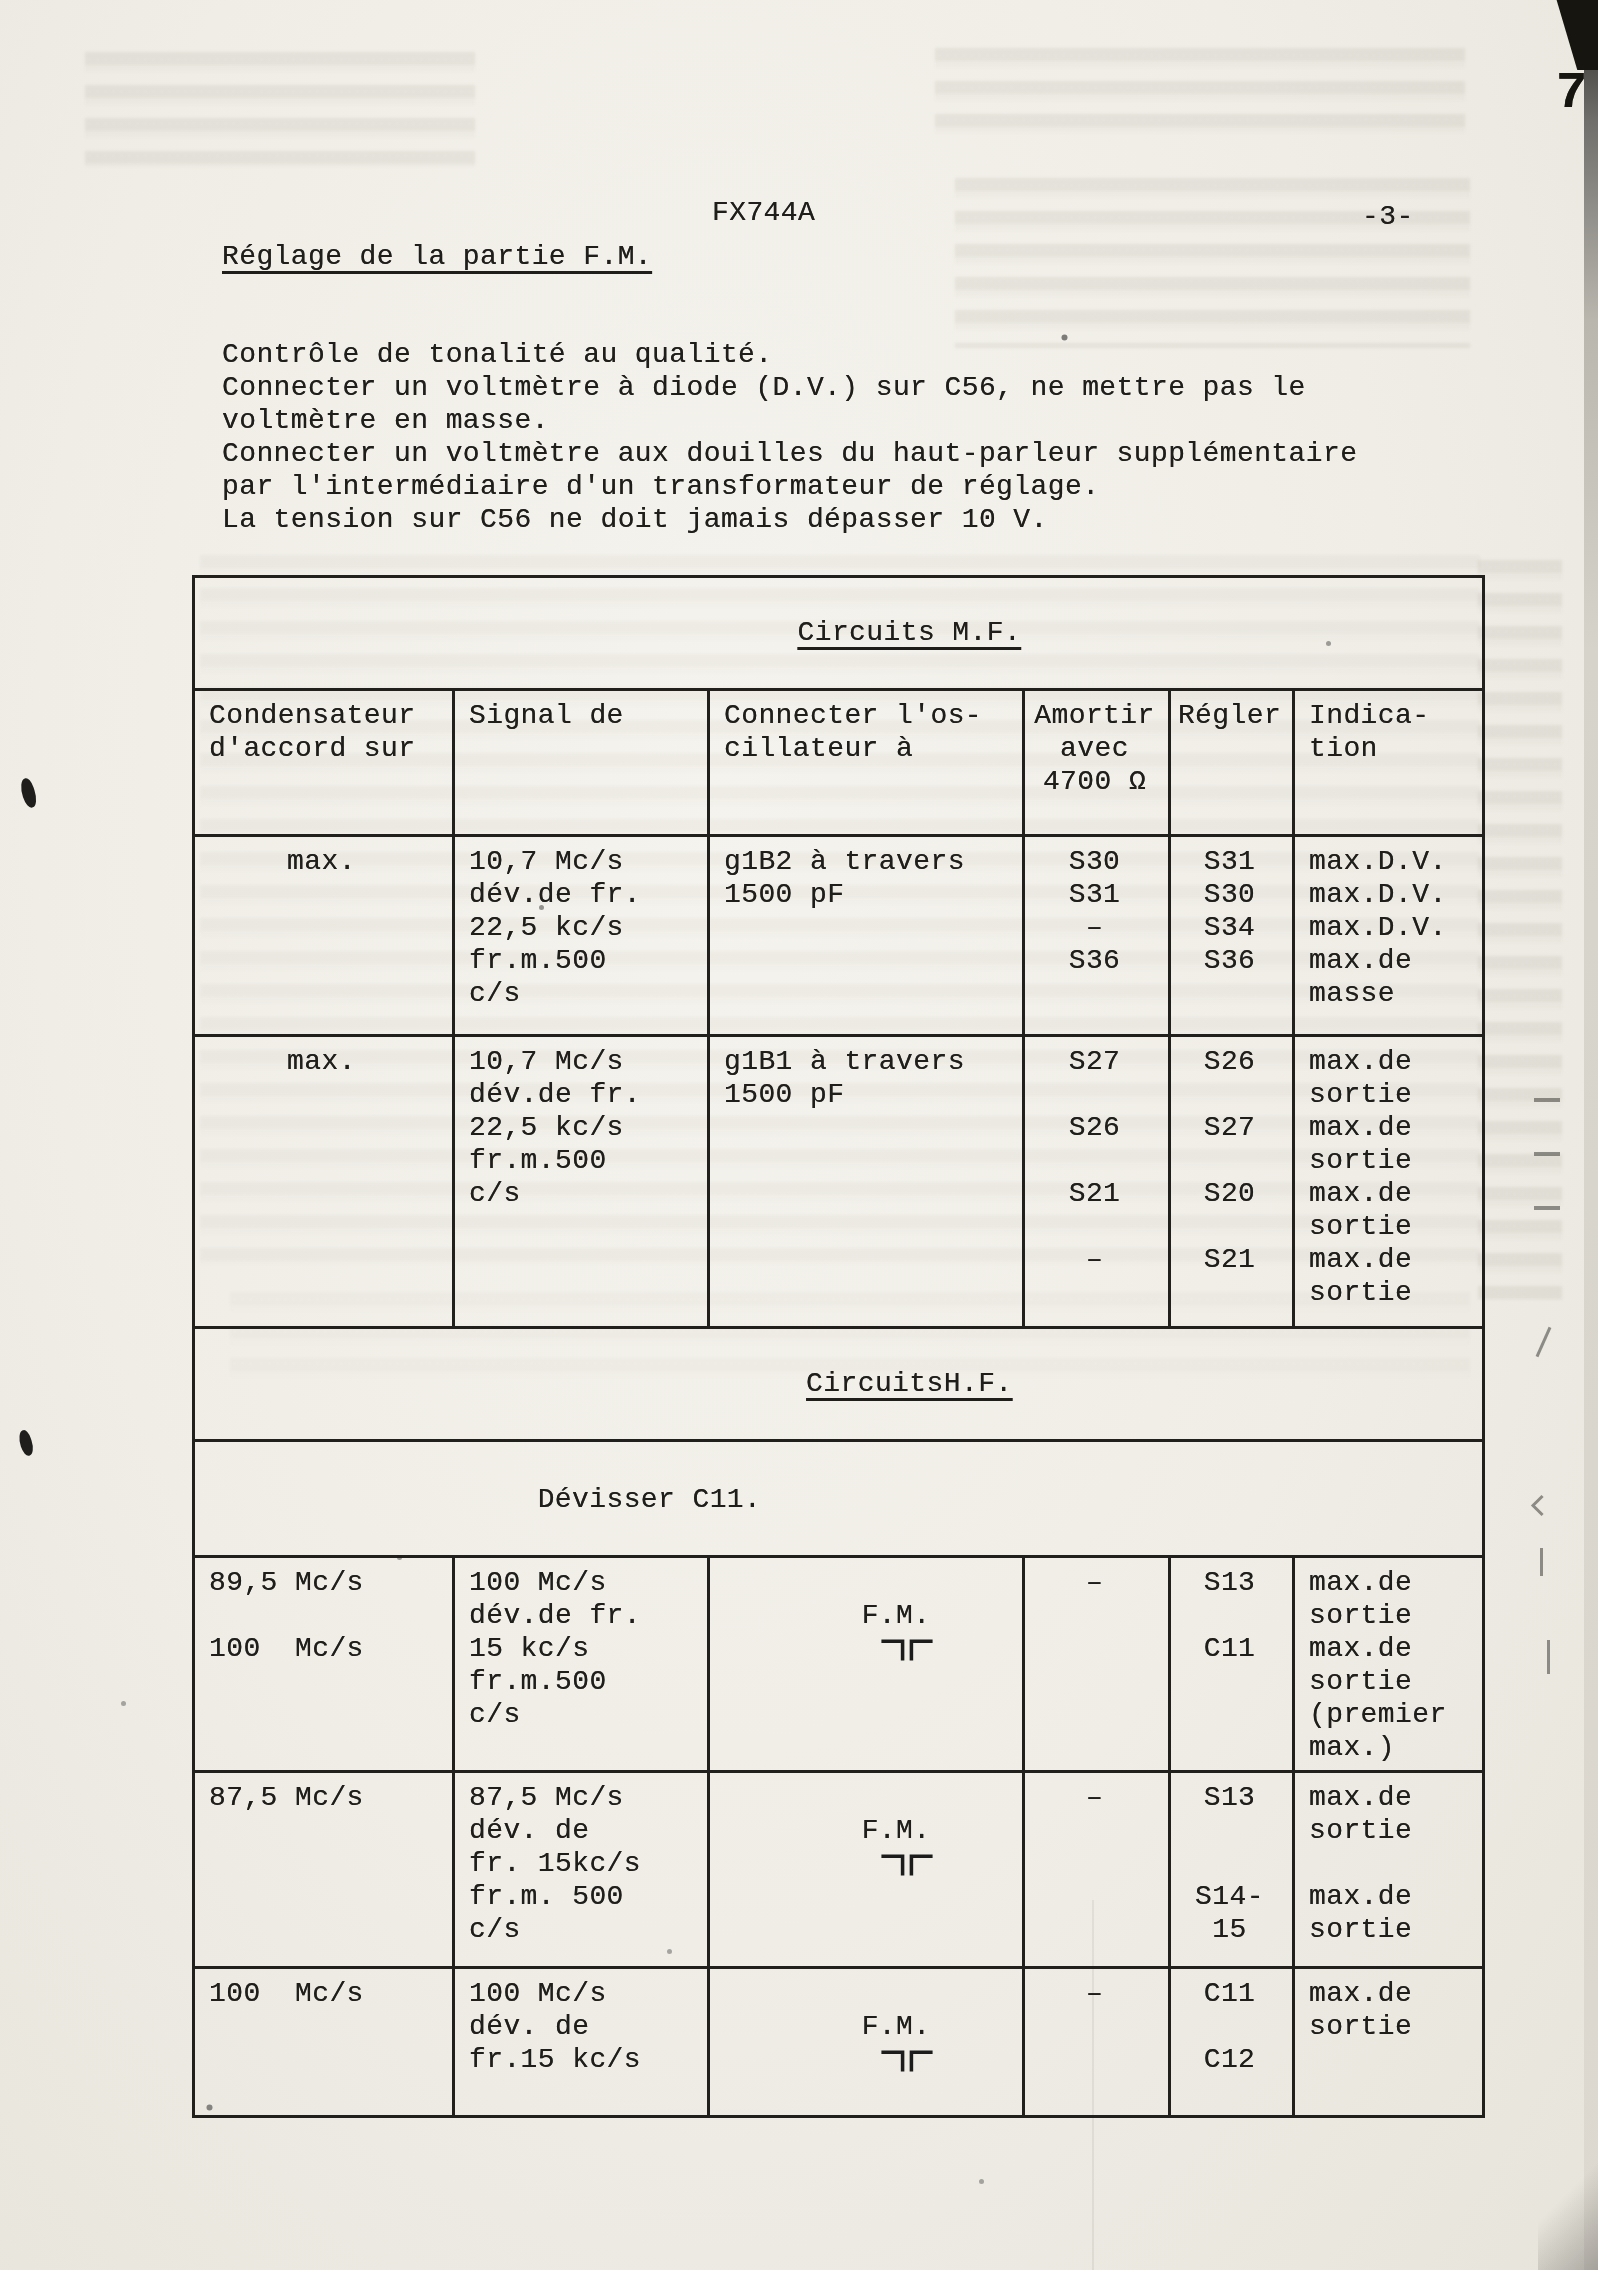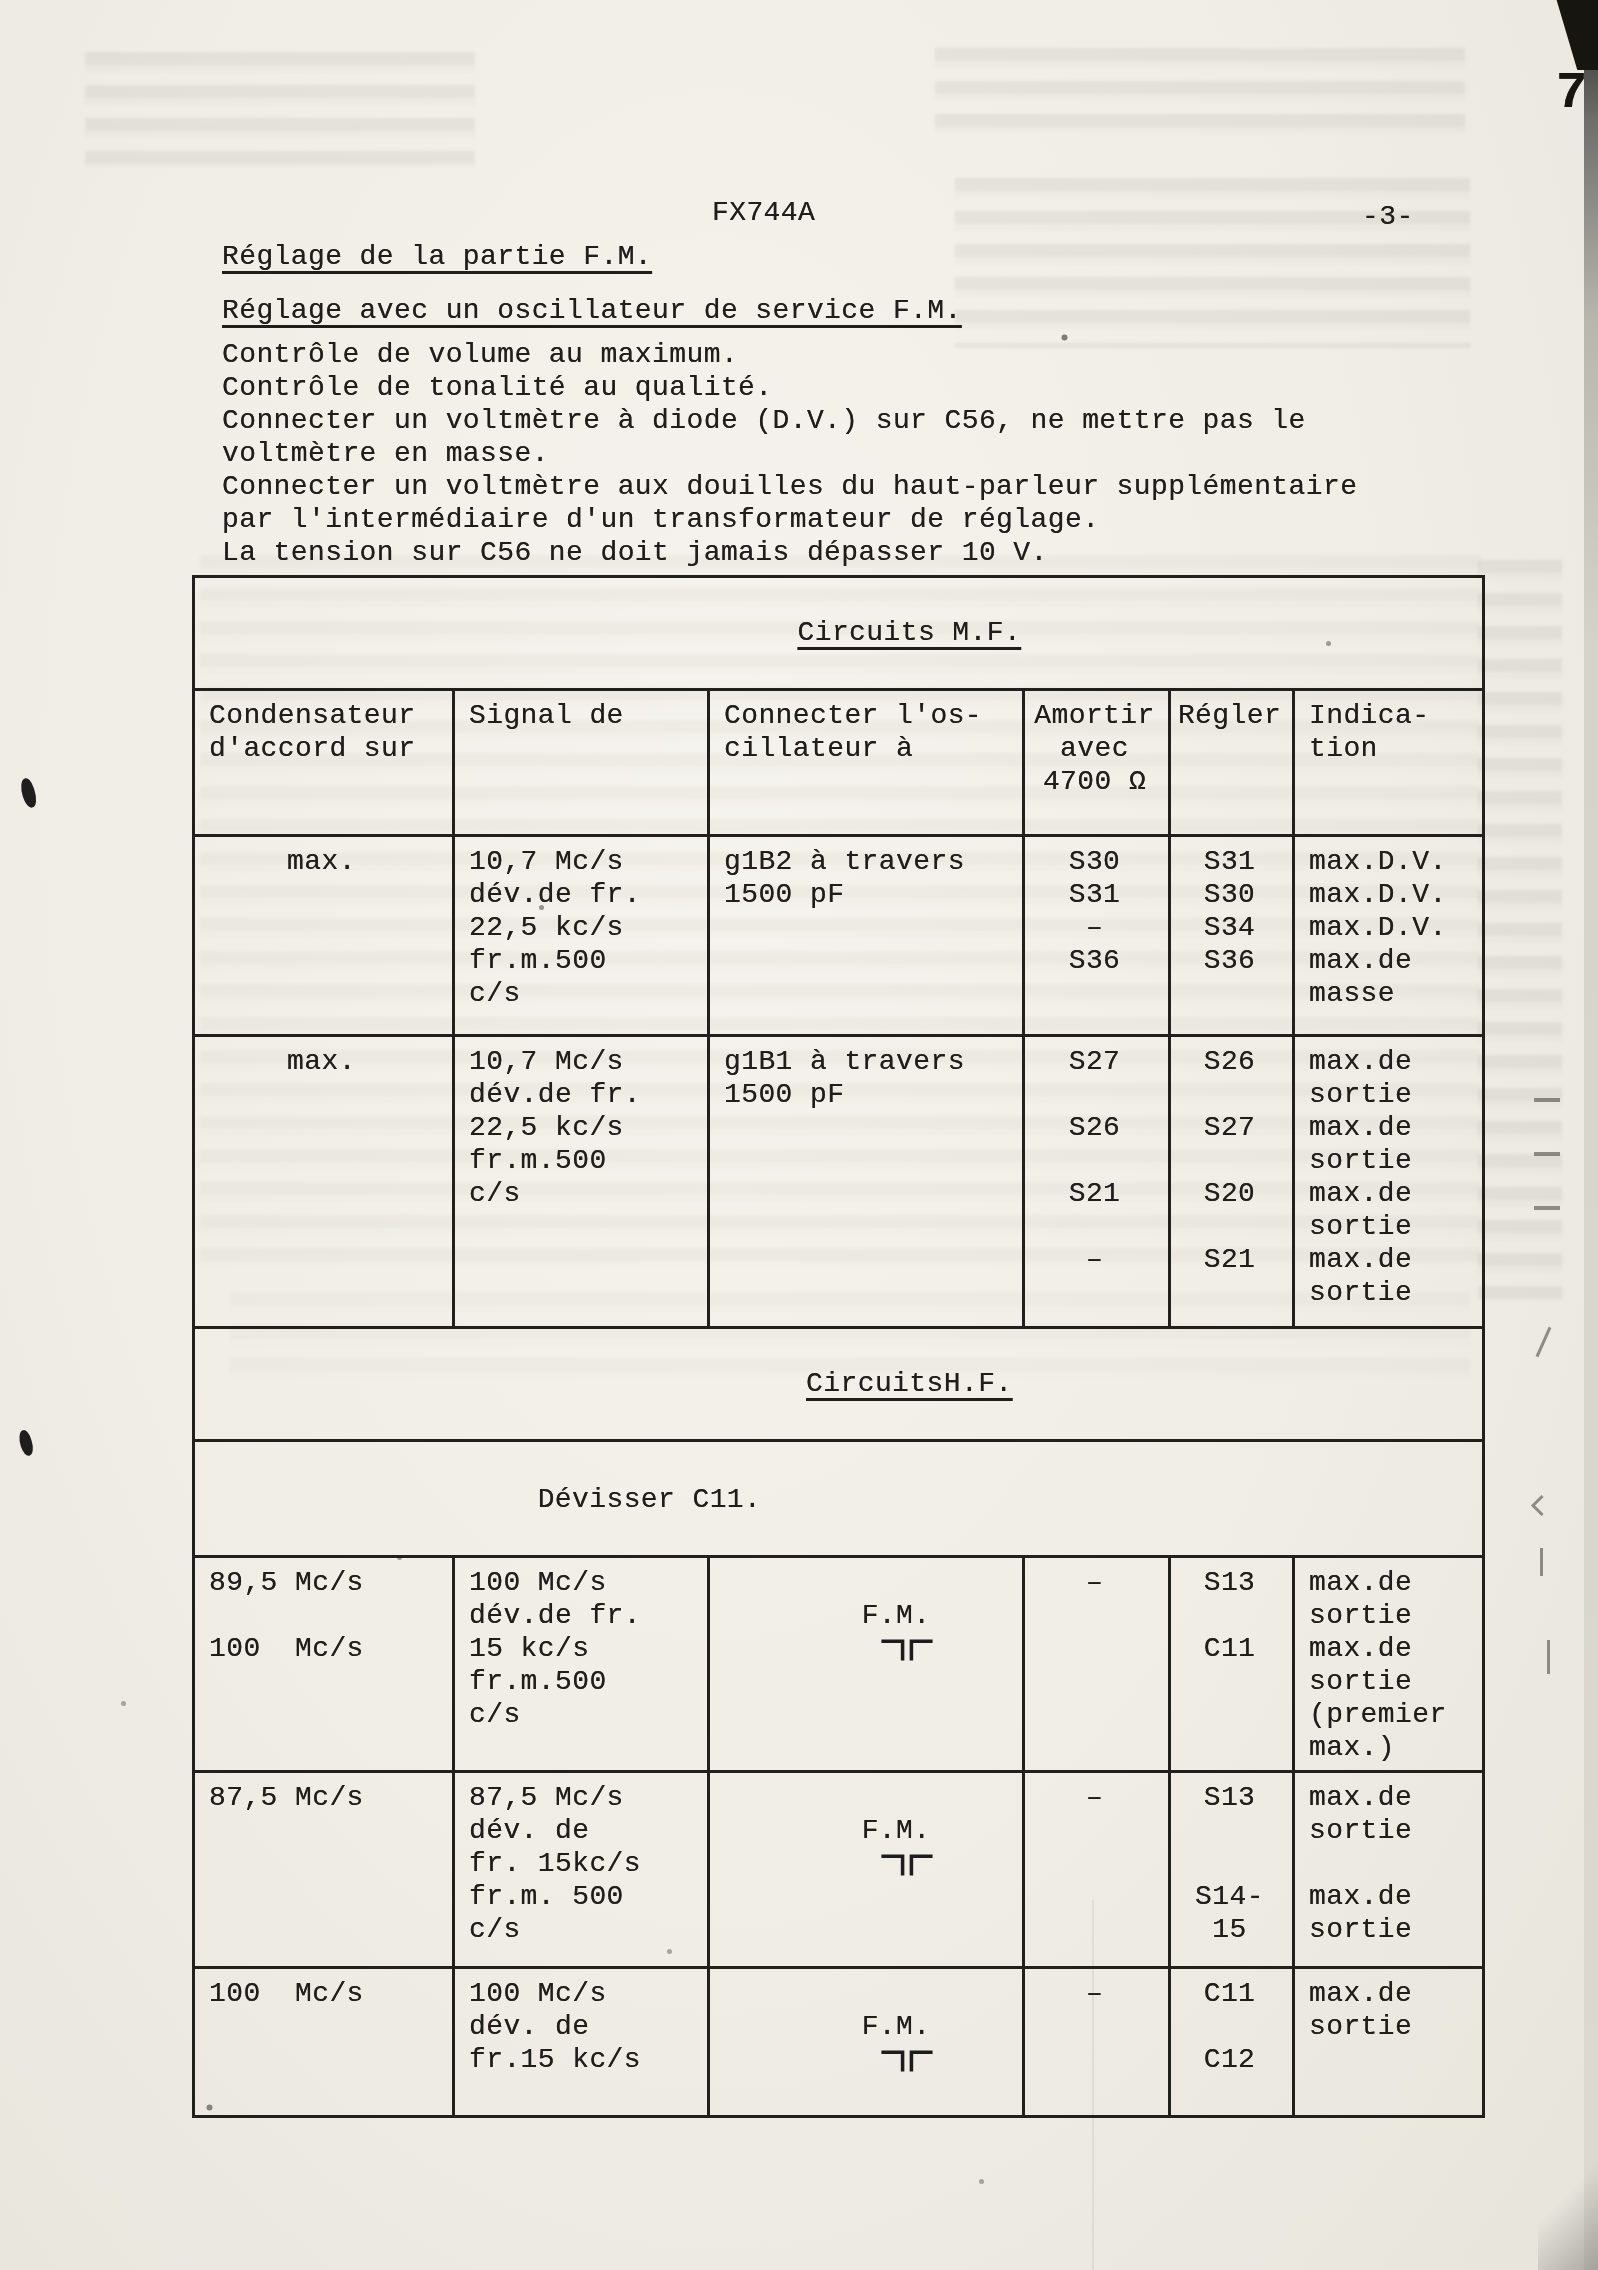--- a/index.html
+++ b/index.html
@@ -107,24 +107,22 @@
   <div class="ghost g3"></div>
   <div class="ghost g4"></div>
   <div class="ghost g5"></div>
   <div class="ghost g6"></div>
   <div class="crease"></div>
 
   <div class="content doc-code">FX744A</div>
   <div class="content page-num">-3-</div>
 
   <div class="content title u">Réglage de la partie F.M.</div>
-  <div class="content subtitle u">Réglage avec un oscillateur de service F.M.</div>
 
   <div class="content paras">
-    <p>Contrôle de volume au maximum.</p>
     <p>Contrôle de tonalité au qualité.</p>
     <p>Connecter un voltmètre à diode (D.V.) sur C56, ne mettre pas le
 voltmètre en masse.</p>
     <p>Connecter un voltmètre aux douilles du haut-parleur supplémentaire
 par l'intermédiaire d'un transformateur de réglage.</p>
     <p>La tension sur C56 ne doit jamais dépasser 10 V.</p>
   </div>
 
   <table class="ttable">
     <colgroup>

